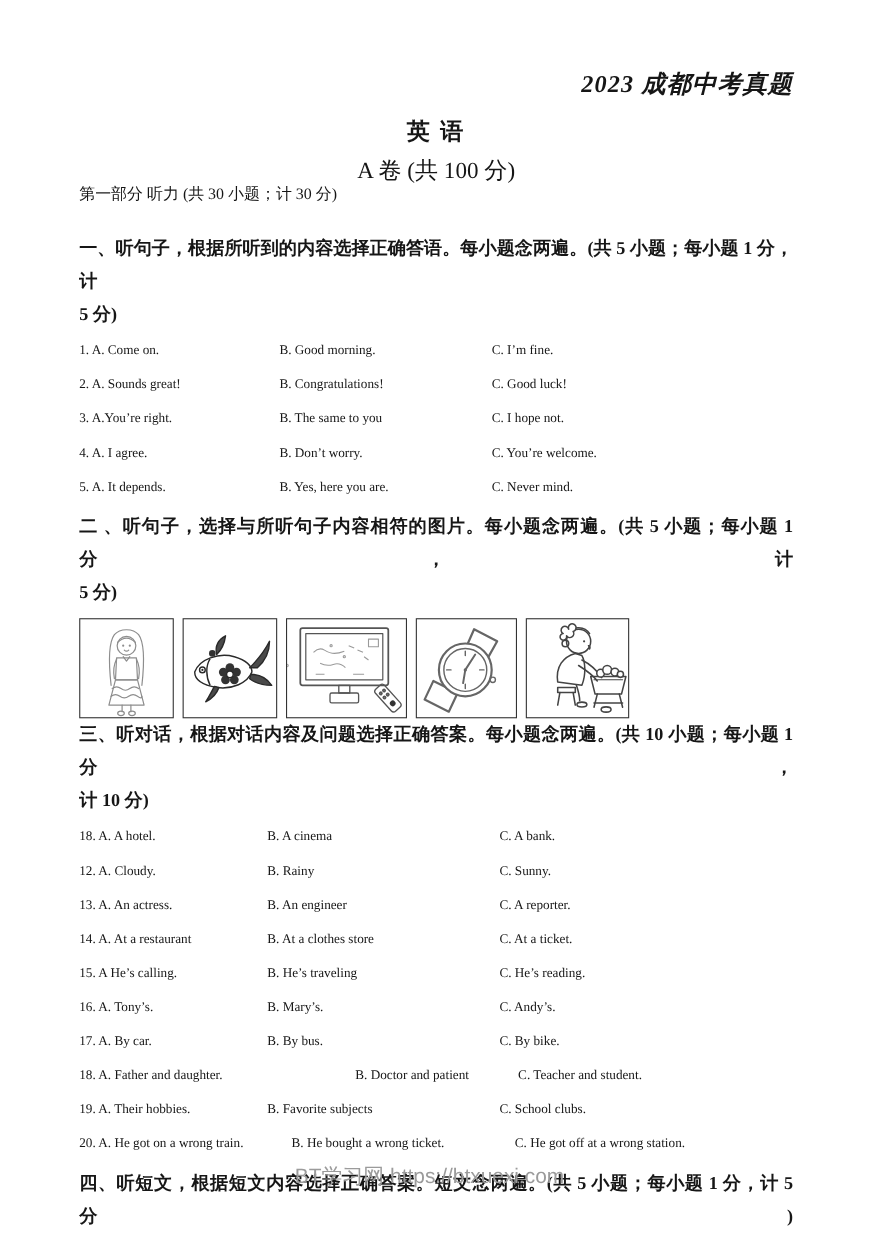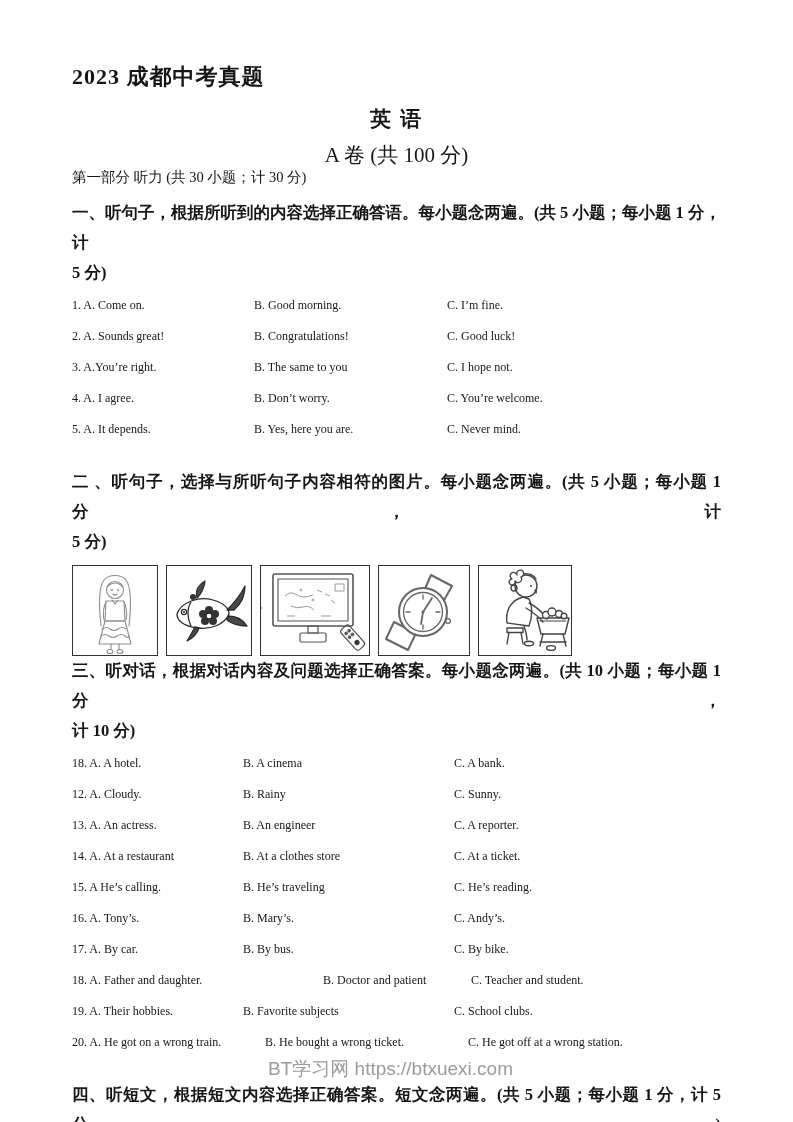--- a/index.html
+++ b/index.html
@@ -1,26 +1,26 @@
 <!DOCTYPE html>
 <html><head>
 <meta charset="utf-8">
 <style>
   html,body{margin:0;padding:0;}
   body{
     width:793px;height:1122px;background:#ffffff;position:relative;overflow:hidden;
     font-family:"Liberation Serif","DejaVu Serif",serif;color:#161616;
   }
   .page{box-sizing:border-box;padding:64px 72px 0 72px;}
-  .t1{font-size:22px;line-height:26px;font-weight:bold;text-align:left;letter-spacing:1px;}
+  .t1{font-size:22px;line-height:26px;font-weight:bold;text-align:right;letter-spacing:1px;font-style:italic;}
   .t2{margin-top:16px;font-size:21px;line-height:26px;font-weight:bold;text-align:center;letter-spacing:2px;}
   .t3{margin-top:10px;font-size:21px;line-height:26px;font-weight:normal;text-align:center;}
   .part-header{font-size:14.5px;line-height:19px;font-weight:normal;}
   .instr{font-size:16.5px;line-height:30px;font-weight:bold;}
-  .m11{margin-top:11px}.m6{margin-top:22px}.m10{}
+  .m11{margin-top:24px}.m6{margin-top:6px}.m10{}
   .jfill{text-align:justify;text-align-last:justify;}
   .qblock{margin-top:2px;}
   .qrow{display:flex;height:31px;align-items:center;font-size:12px;white-space:nowrap;}
   .opt{flex:0 0 auto;padding-right:6px;}
   .p1 .col-a{min-width:176px}.p1 .col-b{min-width:187px}
   .p3 .col-a{min-width:165px}.p3 .col-b{min-width:205px}
   .p3 .row-18 .col-a{min-width:245px}.p3 .row-18 .col-b{min-width:142px}
   .p3 .row-20 .col-a{min-width:187px}.p3 .row-20 .col-b{min-width:197px}
   .pics{display:flex;gap:8px;margin-top:8px;}
   .pic{border:1.5px solid #333;background:#fff;line-height:0;}

